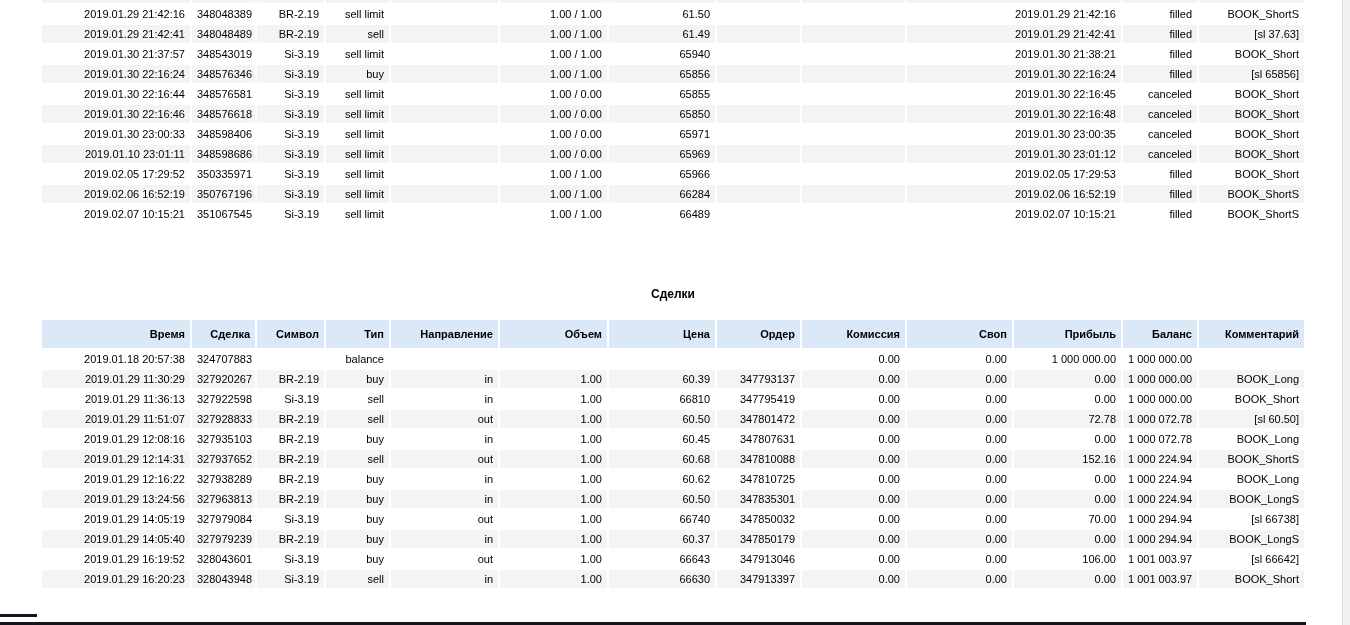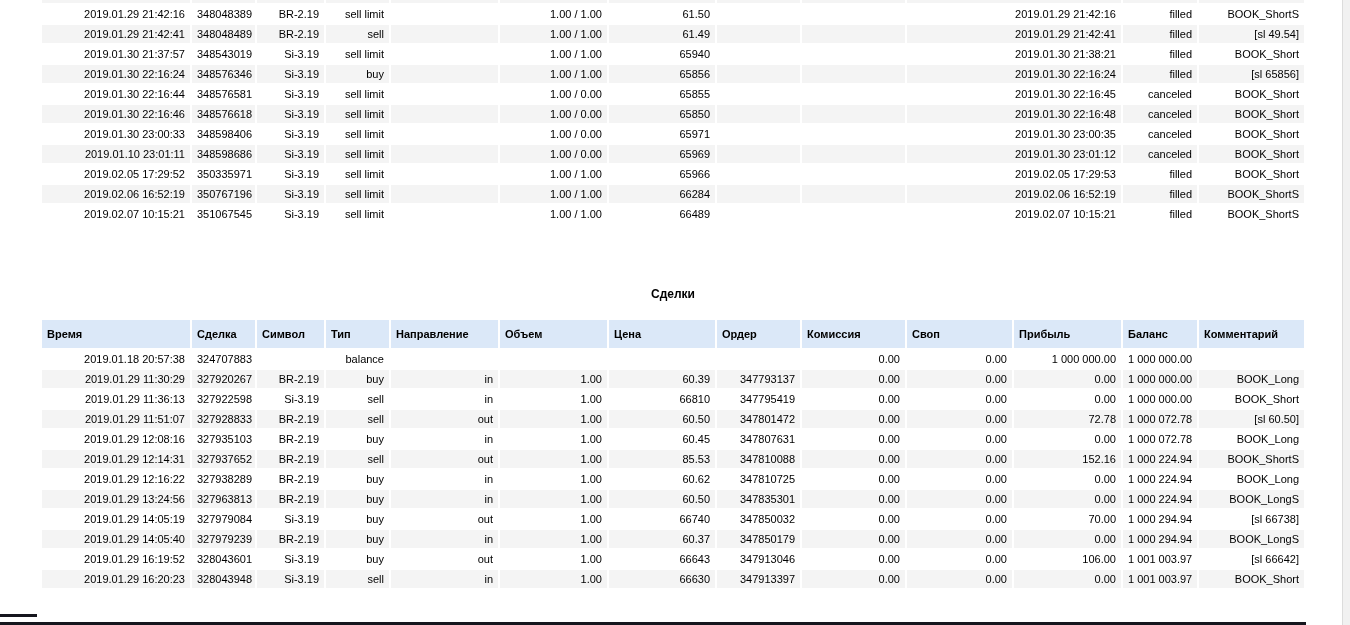--- a/index.html
+++ b/index.html
@@ -15,21 +15,21 @@
     width:1266px;
   }
   table.rpt td, table.rpt th{
     height:20px;box-sizing:border-box;
     padding:0 5px;white-space:nowrap;overflow:hidden;
     border-bottom:2px solid #ffffff;
     line-height:17px;text-align:right;
     font-size:11px;
   }
   table.rpt th{
-    height:30px;line-height:27px;text-align:left;font-weight:bold;
+    height:30px;line-height:27px;text-align:right;font-weight:bold;
     background:#dbe8f8;
   }
   
   #orders tbody tr:nth-child(odd) td{background:#f4f4f4;}
   #orders tbody tr:nth-child(even) td{background:#ffffff;}
   
   #deals tbody tr:nth-child(even) td{background:#f4f4f4;}
   #deals tbody tr:nth-child(odd) td{background:#ffffff;}
   #deals-title{
     position:absolute;left:40px;top:287px;width:1266px;
@@ -102,21 +102,21 @@
           <td>348048489</td>
           <td>BR-2.19</td>
           <td>sell</td>
           <td></td>
           <td>1.00 / 1.00</td>
           <td>61.49</td>
           <td></td>
           <td></td>
           <td colspan="2">2019.01.29 21:42:41</td>
           <td>filled</td>
-          <td>[sl 49.54]</td>
+          <td>[sl 37.63]</td>
         </tr>
         <tr>
           <td>2019.01.30 21:37:57</td>
           <td>348543019</td>
           <td>Si-3.19</td>
           <td>sell limit</td>
           <td></td>
           <td>1.00 / 1.00</td>
           <td>65940</td>
           <td></td>
@@ -353,21 +353,21 @@
           <td>1 000 072.78</td>
           <td>BOOK_Long</td>
         </tr>
         <tr>
           <td>2019.01.29 12:14:31</td>
           <td>327937652</td>
           <td>BR-2.19</td>
           <td>sell</td>
           <td>out</td>
           <td>1.00</td>
-          <td>85.53</td>
+          <td>60.68</td>
           <td>347810088</td>
           <td>0.00</td>
           <td>0.00</td>
           <td>152.16</td>
           <td>1 000 224.94</td>
           <td>BOOK_ShortS</td>
         </tr>
         <tr>
           <td>2019.01.29 12:16:22</td>
           <td>327938289</td>

